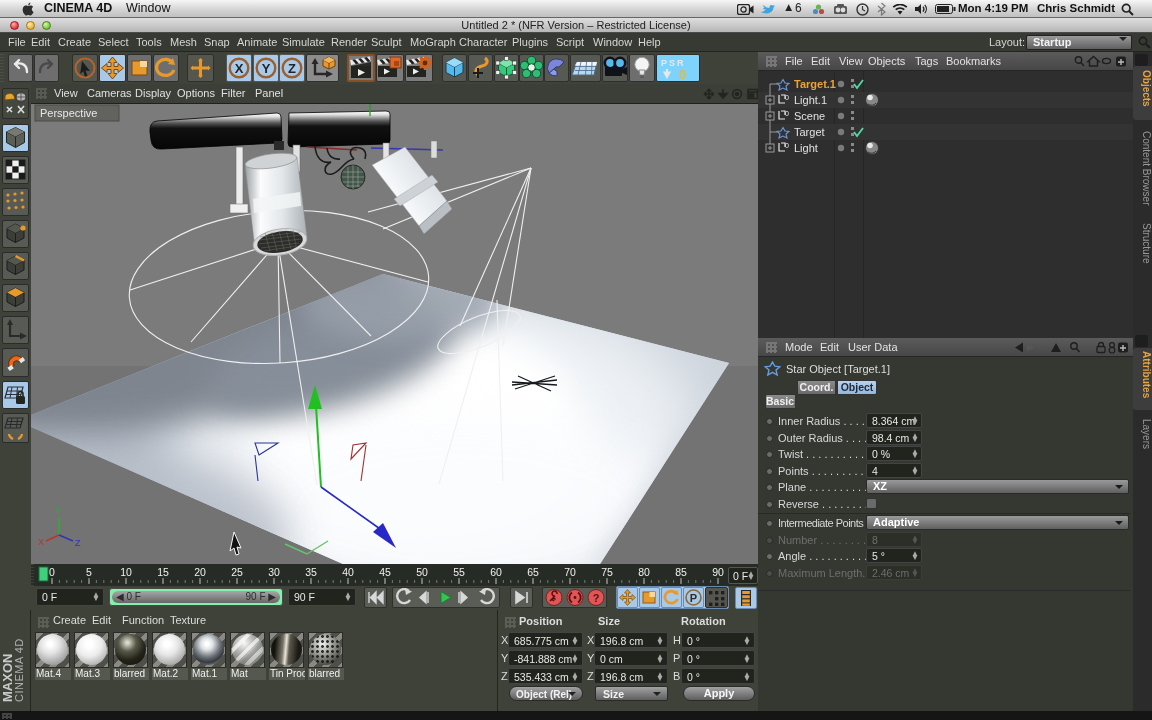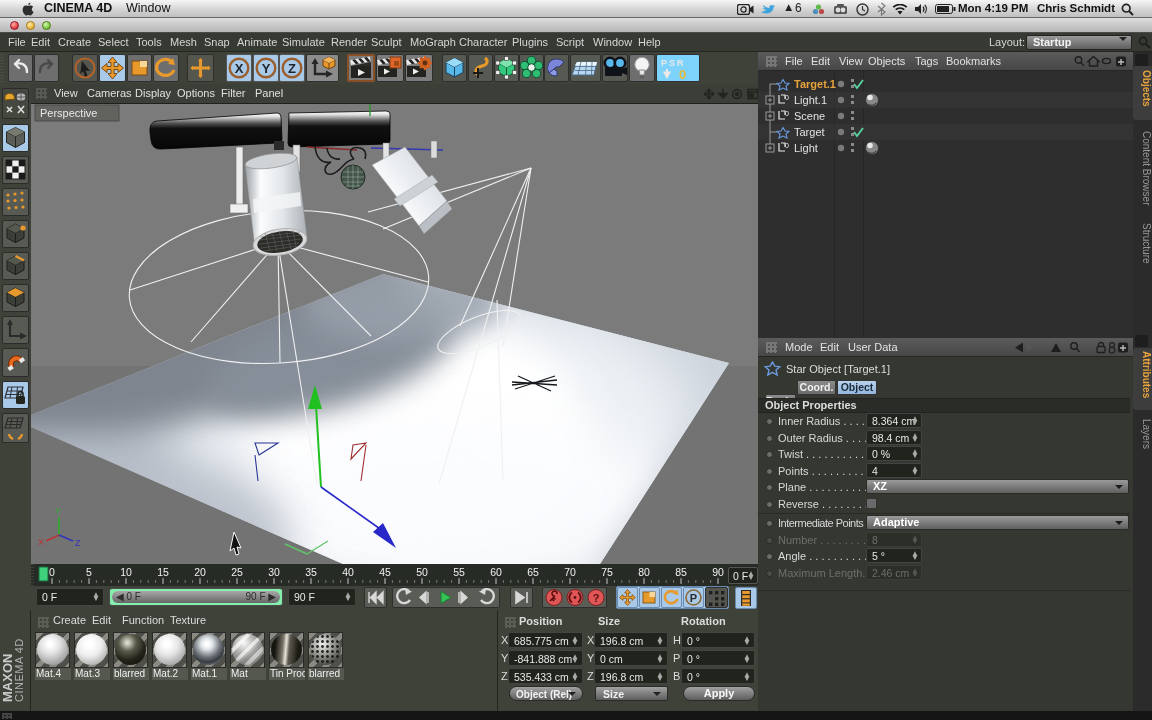--- a/index.html
+++ b/index.html
@@ -114,20 +114,21 @@
     <span class="it" style="left:1037px;top:2px;font-weight:bold;font-size:11.5px;">Chris Schmidt</span>
     <svg class="it" style="left:1121px;top:3px;" width="13" height="13" viewBox="0 0 13 13">
         <circle cx="5.2" cy="5.2" r="3.8" fill="none" stroke="#222" stroke-width="1.7"></circle>
         <line x1="8" y1="8" x2="12" y2="12" stroke="#222" stroke-width="2"></line>
       </svg>
   </div>
   <div id="titlebar" class="abs">
     <span class="tl" style="left:10px;background:radial-gradient(circle at 35% 30%,#ffb0a8,#e14942 60%,#b02a25);border:0.5px solid #913;"></span>
     <span class="tl" style="left:26px;background:radial-gradient(circle at 35% 30%,#ffe9b0,#eebc45 60%,#c9921f);border:0.5px solid #a71;"></span>
     <span class="tl" style="left:42px;background:radial-gradient(circle at 35% 30%,#d6f5b8,#7ed148 60%,#55a21f);border:0.5px solid #571;"></span>
+    <span style="position:absolute;top:1px;left:0;width:100%;text-align:center;">Untitled 2 * (NFR Version – Restricted License)</span>
   </div>
   <div id="c4dmenu" class="abs">
     <span style="left:8px;">File</span>
       <span style="left:31px;">Edit</span>
       <span style="left:58px;">Create</span>
     <span style="left:98px;">Select</span>
       <span style="left:136px;">Tools</span>
       <span style="left:170px;">Mesh</span>
     <span style="left:204px;">Snap</span>
       <span style="left:237px;">Animate</span>
@@ -915,23 +916,20 @@
           <path d="M112 4 v6 M109 7 h6" stroke="#bbb" stroke-width="1.4"></path>
       </svg>
     </div>
     <svg style="position:absolute;left:6px;top:23px;" width="17" height="15" viewBox="0 0 17 15">
         <path d="M8.5 1 L10.8 5.2 L15.8 5.8 L12 9 L13.2 14 L8.5 11.4 L3.8 14 L5 9 L1.2 5.8 L6.2 5.2 Z" fill="none" stroke="#6a9adf" stroke-width="1.4"></path>
       </svg>
     <span style="position:absolute;left:28px;top:25px;">Star Object [Target.1]</span>
     <div style="position:absolute;left:7px;top:56px;width:31px;height:15px;background:linear-gradient(#8a8a8a,#6a6a6a);border:1px solid #333;border-radius:2px 0 0 2px;text-align:left;color:#f0f0f0;"><b style="font-size:10.5px;">Basic</b></div>
     <div style="position:absolute;left:39px;top:42px;width:39px;height:15px;background:linear-gradient(#8a8a8a,#6a6a6a);border:1px solid #333;text-align:center;color:#f0f0f0;"><b style="font-size:10.5px;">Coord.</b></div>
     <div style="position:absolute;left:79px;top:42px;width:40px;height:15px;background:linear-gradient(#b9d2ec,#93b6dc);border:1px solid #333;border-radius:0 2px 2px 0;text-align:center;color:#1a2a3a;"><b style="font-size:10.5px;">Object</b></div>
-    <div style="position:absolute;left:0;top:60px;width:372px;height:15px;background:#2a2d27;border-top:1px solid #222;border-bottom:1px solid #222;">
-        <b style="position:absolute;left:7px;top:0px;">Object Properties</b>
-      </div>
     <div id="props">
         <span style="position:absolute;left:8px;top:80px;width:7px;height:7px;border-radius:50%;background:#6a6e66;border:1px solid #2a2a2a;"></span>
         <span style="position:absolute;left:20px;top:77px;width:88px;overflow:hidden;color:#d8d8d8;white-space:nowrap;">Inner Radius . . . . . . .</span>
         <div class="field" style="left:108px;top:75px;width:56px;height:15px;">
           <span style="position:absolute;left:5px;top:1px;color:#e8e8e8;text-align:right;">8.364 cm</span>
           <span class="spin" style="right:2px;top:3px;">▲<br>▼</span>
         </div>
         <span style="position:absolute;left:8px;top:96.5px;width:7px;height:7px;border-radius:50%;background:#6a6e66;border:1px solid #2a2a2a;"></span>
         <span style="position:absolute;left:20px;top:93.5px;width:88px;overflow:hidden;color:#d8d8d8;white-space:nowrap;">Outer Radius . . . . . . .</span>
         <div class="field" style="left:108px;top:91.5px;width:56px;height:15px;">

